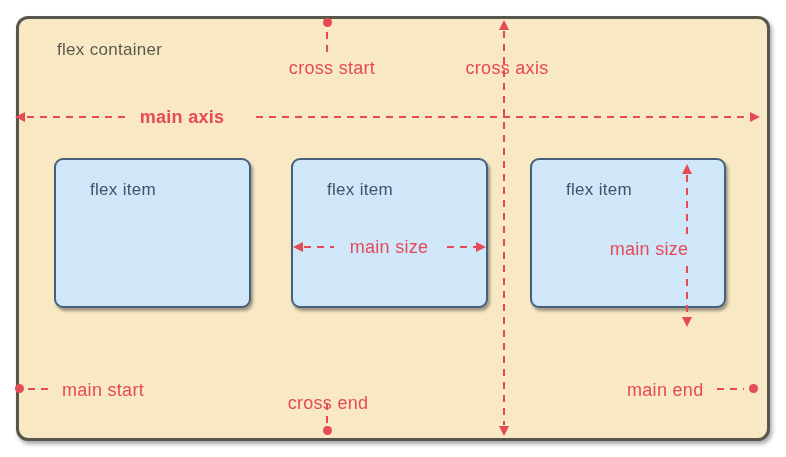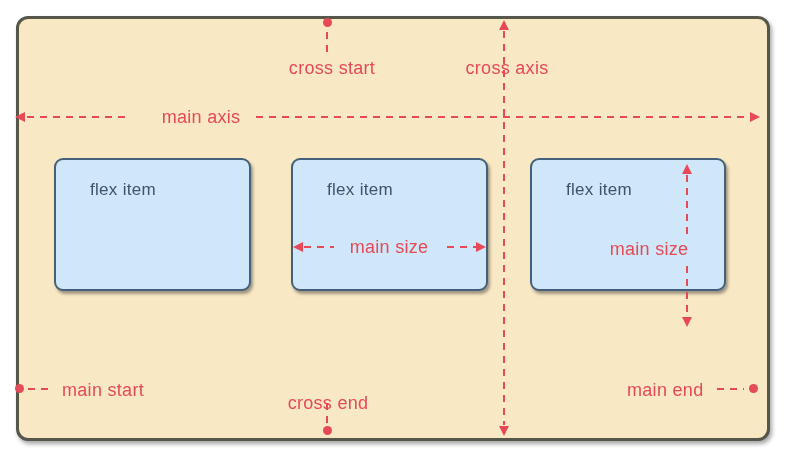--- a/index.html
+++ b/index.html
@@ -23,21 +23,21 @@
     border:3px solid var(--container-border);
     border-radius:12px;
     box-shadow:2px 3px 4px rgba(0,0,0,0.35);
   }
   .container-label{
     position:absolute;left:57px;top:40px;
     font-size:17px;color:var(--container-text);letter-spacing:0.3px;
   }
 
   .flex-item{
-    position:absolute;top:158px;height:133px;
+    position:absolute;top:158px;height:150px;
     background:var(--item-bg);
     border:2px solid var(--item-border);
     border-radius:9px;
     box-shadow:2px 3px 3px rgba(50,50,50,0.45);
   }
   .item-1{left:54px;width:197px;}
   .item-2{left:291px;width:197px;}
   .item-3{left:530px;width:196px;}
   .item-label{
     position:absolute;left:34px;top:20px;
@@ -69,24 +69,25 @@
     position:absolute;left:621px;top:421px;z-index:9;
     font-size:17px;color:var(--watermark);letter-spacing:0.5px;white-space:nowrap;
   }
 </style>
 </head>
 <body>
 
 <div class="canvas">
 
   <div class="flex-container"></div>
+  <div class="container-label">flex container</div>
 
   <div class="arr arr-left" style="left:15px;top:112px;"></div>
   <div class="dash-h" style="left:27px;top:116px;width:101px;"></div>
-  <div class="red-label centered" style="left:147px;top:107px;width:108px;">main axis</div>
+  <div class="red-label centered" style="left:128px;top:107px;width:108px;font-weight:bold;">main axis</div>
   <div class="dash-h" style="left:256px;top:116px;width:493px;"></div>
   <div class="arr arr-right" style="left:750px;top:112px;"></div>
 
   <div class="arr arr-up" style="left:499px;top:20px;"></div>
   <div class="dash-v" style="left:503px;top:31px;height:394px;"></div>
   <div class="arr arr-down" style="left:499px;top:426px;"></div>
   <div class="red-label centered" style="left:444px;top:58px;width:126px;">cross axis</div>
 
   <div class="dot" style="left:323px;top:18px;"></div>
   <div class="dash-v" style="left:326px;top:32px;height:24px;"></div>

